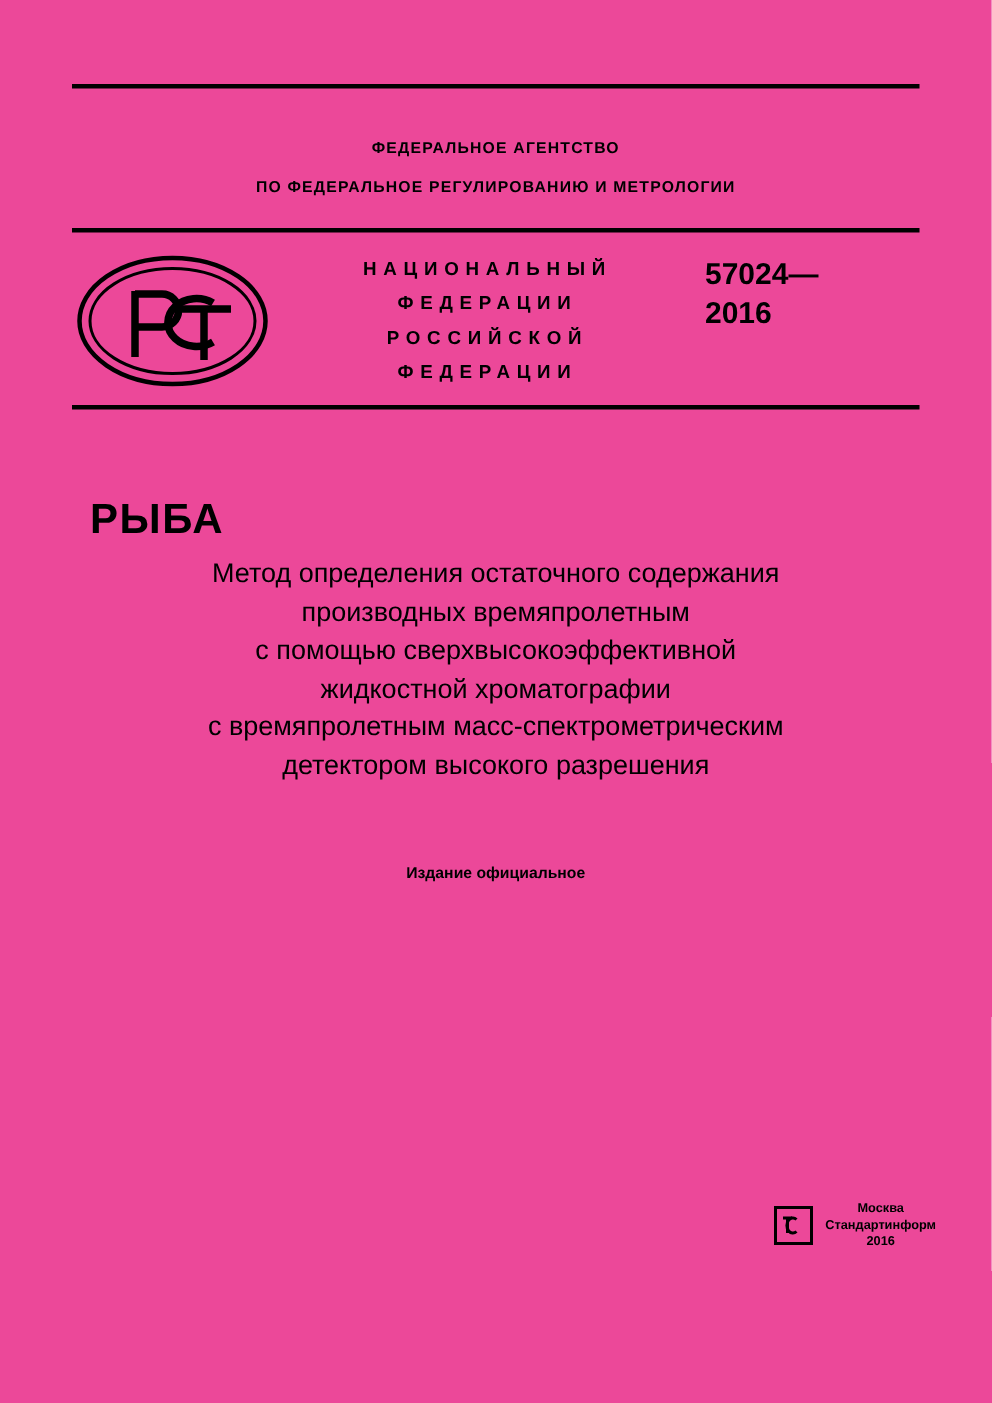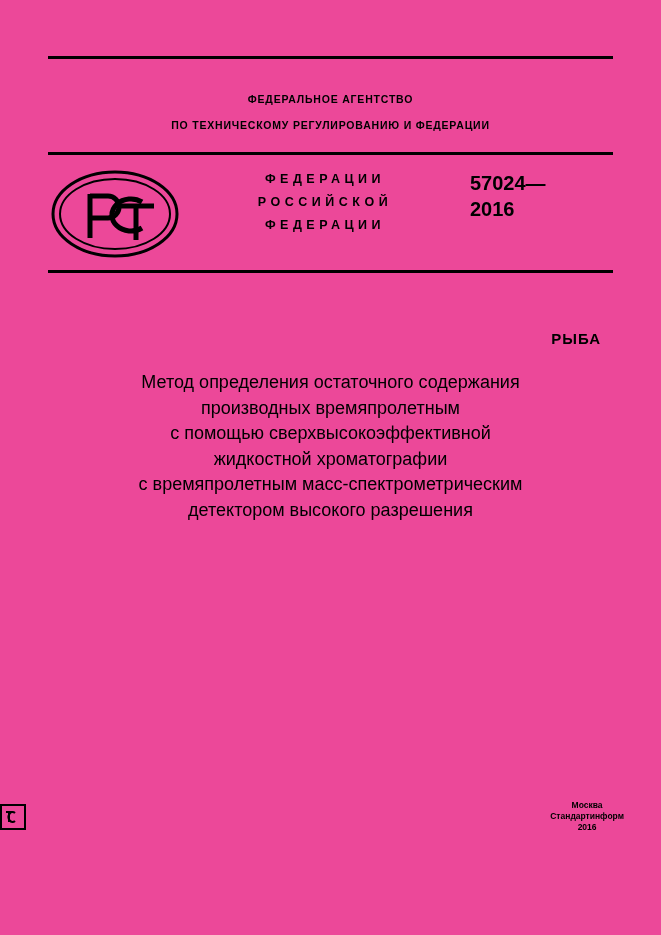--- a/index.html
+++ b/index.html
@@ -92,22 +92,22 @@
     line-height: 26px;
   }
   .gost div { white-space: nowrap; }
 
   
   .doc-title {
     position: absolute;
     left: 60px;
     top: 330px;
     width: 541px;
-    text-align: right;
-    font-size: 15px;
+    text-align: left;
+    font-size: 28px;
     font-weight: 700;
     letter-spacing: 1px;
   }
   .doc-subtitle {
     position: absolute;
     left: 60px;
     top: 370px;
     width: 541px;
     text-align: center;
     font-size: 18px;
@@ -126,21 +126,21 @@
     font-weight: 700;
   }
 
   
   .footer {
     position: absolute;
     left: 0;
     top: 800px;
     width: 624px;
     display: flex;
-    justify-content: space-between;
+    justify-content: flex-end;
     align-items: center;
   }
   .footer-logo {
     width: 26px;
     height: 26px;
     margin-right: 8px;
   }
   .footer-text {
     font-size: 8.5px;
     line-height: 11px;
@@ -151,41 +151,42 @@
 </style>
 </head>
 <body>
 
 <div class="page">
 
   <div class="rule rule-top"></div>
 
   <div class="agency">
     <div>ФЕДЕРАЛЬНОЕ АГЕНТСТВО</div>
-    <div>ПО ТЕХНИЧЕСКОМУ РЕГУЛИРОВАНИЮ И ФЕДЕРАЦИИ</div>
+    <div>ПО ФЕДЕРАЛЬНОЕ РЕГУЛИРОВАНИЮ И МЕТРОЛОГИИ</div>
   </div>
 
   <div class="rule rule-mid"></div>
 
   <div class="emblem">
     <svg viewBox="0 0 130 92" width="130" height="92" xmlns="http://www.w3.org/2000/svg">
       <ellipse cx="65" cy="46" rx="62" ry="42" fill="none" stroke="#000" stroke-width="3"></ellipse>
       <ellipse cx="65" cy="46" rx="55" ry="35" fill="none" stroke="#000" stroke-width="2"></ellipse>
 
       <path d="M40 26 L40 70" fill="none" stroke="#000" stroke-width="5"></path>
       <path d="M40 28 L58 28 A11 11 0 0 1 58 50 L40 50" fill="none" stroke="#000" stroke-width="5"></path>
 
       <path d="M92 34 A19 16 0 1 0 92 60" fill="none" stroke="#000" stroke-width="5"></path>
 
       <path d="M70 38 L104 38" fill="none" stroke="#000" stroke-width="5"></path>
       <path d="M86 38 L86 72" fill="none" stroke="#000" stroke-width="5"></path>
     </svg>
   </div>
 
   <div class="std-words">
+    <div>НАЦИОНАЛЬНЫЙ</div>
     <div>ФЕДЕРАЦИИ</div>
     <div>РОССИЙСКОЙ</div>
     <div>ФЕДЕРАЦИИ</div>
   </div>
 
   <div class="gost">
     <div>57024—</div>
     <div>2016</div>
   </div>
 
@@ -195,20 +196,21 @@
 
   <div class="doc-subtitle">
     <div>Метод определения остаточного содержания</div>
     <div>производных времяпролетным</div>
     <div>с помощью сверхвысокоэффективной</div>
     <div>жидкостной хроматографии</div>
     <div>с времяпролетным масс-спектрометрическим</div>
     <div>детектором высокого разрешения</div>
   </div>
 
+  <div class="official">Издание официальное</div>
 
   <div class="footer">
     <div class="footer-logo">
       <svg viewBox="0 0 26 26" width="26" height="26" xmlns="http://www.w3.org/2000/svg">
         <rect x="1" y="1" width="24" height="24" fill="none" stroke="#000" stroke-width="2"></rect>
         <path d="M6 8 L12 8 M9 8 L9 18 M15 9 A4 5 0 1 0 15 17" fill="none" stroke="#000" stroke-width="2"></path>
       </svg>
     </div>
     <div class="footer-text">
       <div>Москва</div>

